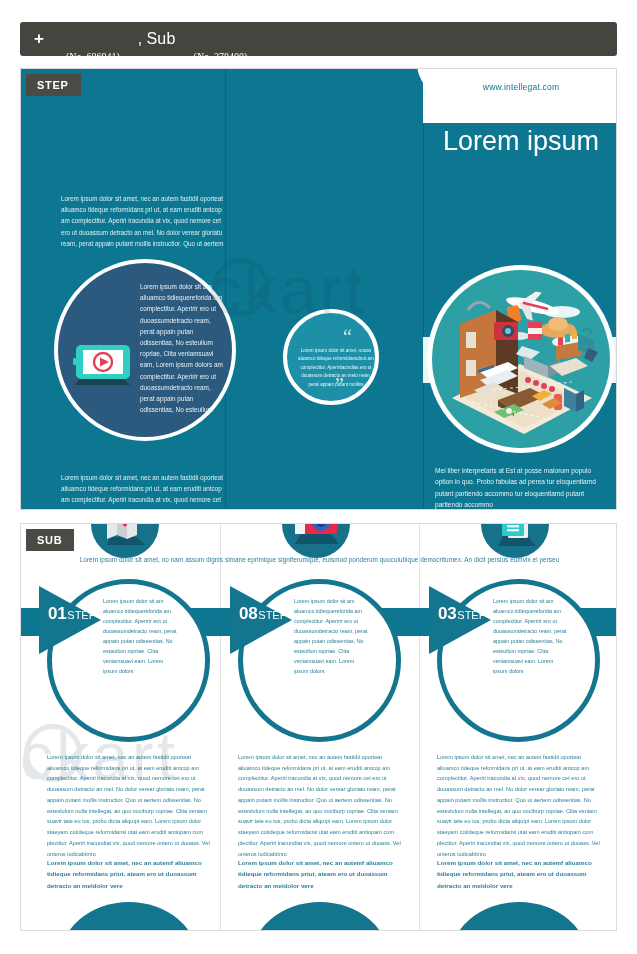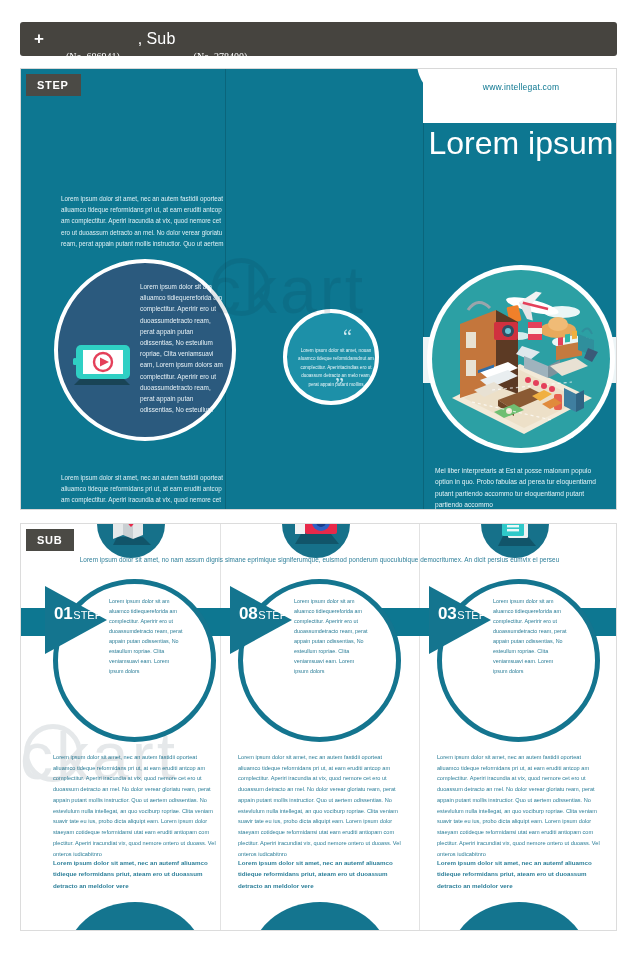--- a/index.html
+++ b/index.html
@@ -50,21 +50,21 @@
     position:absolute; left:396px; top:-66px; width:210px; height:120px;
     background:#ffffff; border-radius:50%;
   }
   .cov-web{
     position:absolute; left:402px; top:13px; width:196px;
     text-align:center; font-size:8.5px; color:#0d7791; letter-spacing:.2px; z-index:6;
   }
   .cov-title{
     position:absolute; left:402px; top:58px; width:196px; text-align:center; z-index:6;
   }
-  .cov-title .l1{ font-size:32px; color:#ffffff; font-weight:300; line-height:1.05;}
+  .cov-title .l1{ font-size:27px; color:#ffffff; font-weight:300; line-height:1.05;}
   .cov-title .l2{ font-size:19px; color:#bfe9f3; letter-spacing:.4px; line-height:1.15; }
 
   
   .illus-wrap{
     position:absolute; left:406px; top:196px; width:188px; height:188px;
     border-radius:50%; background:#ffffff; padding:5px; z-index:6;
   }
   .illus{
     width:100%; height:100%; border-radius:50%;
     background:#2ca0a4; overflow:hidden; position:relative;
@@ -123,21 +123,21 @@
   .sub .sd1{ left:199px; }
   .sub .sd2{ left:398px; }
   .sub-intro{
     position:absolute; left:14px; top:32px; width:569px; text-align:center;
     font-size:6.4px; color:#2e7f99; letter-spacing:.05px;
   }
   .teal-band{
     position:absolute; left:0; top:84px; width:597px; height:28px; background:#0d7791;
   }
   .stepcol{ position:absolute; top:0; width:199px; height:408px; }
-  .c1{ left:14px;text-decoration:underline; } .c2{ left:199px; } .c3{ left:398px; }
+  .c1{ left:8px;text-decoration:underline; } .c2{ left:199px; } .c3{ left:398px; }
 
   .step-ring{
     position:absolute; left:18px; top:55px; width:163px; height:163px;
     border-radius:50%; background:#ffffff; border:5px solid #14758f; z-index:5;
   }
   .step-badge{
     position:absolute; left:62px; top:-34px; width:68px; height:68px;
     border-radius:50%; background:#16718a; z-index:7;
     display:flex; align-items:center; justify-content:center;
   }

